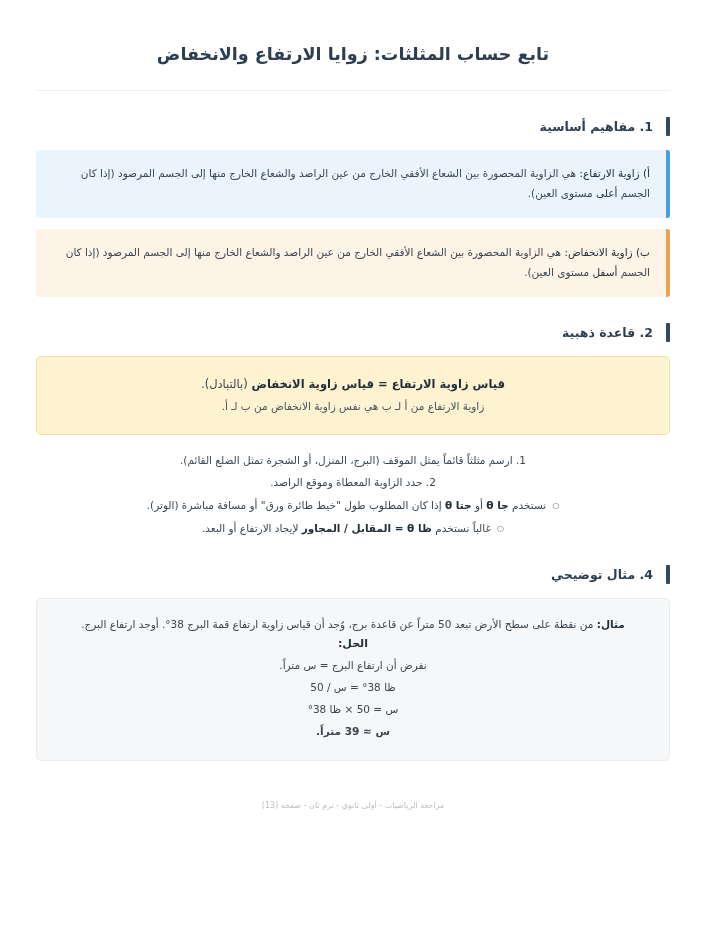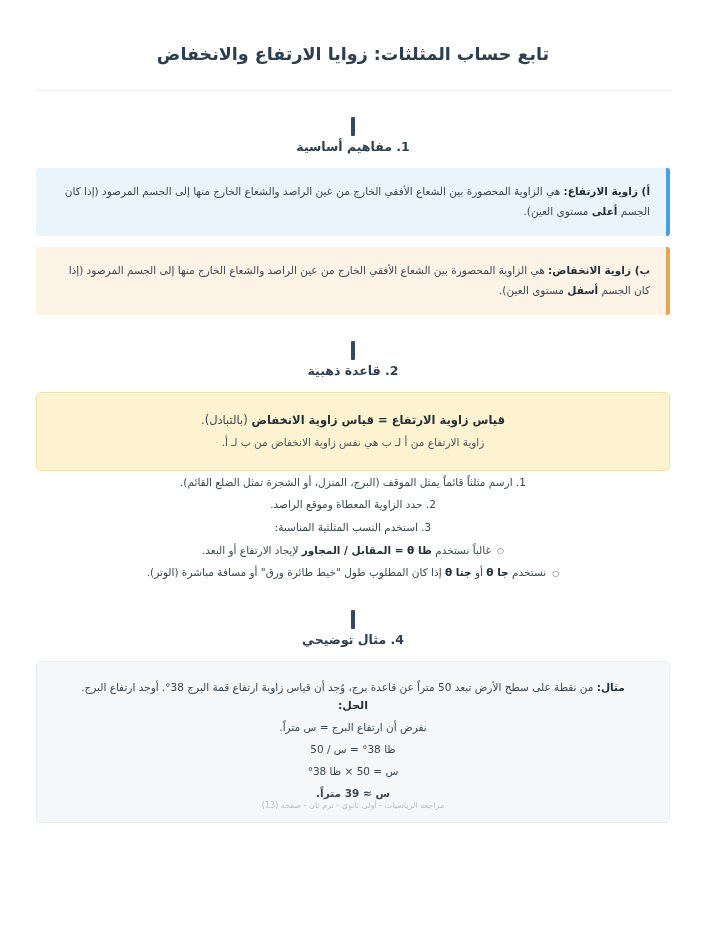--- a/index.html
+++ b/index.html
@@ -34,24 +34,23 @@
   }
   .title-rule {
     height: 1px;
     background: #eef0f2;
     margin: 0 0 26px;
   }
 
   
   .section-head {
     display: flex;
-    flex-direction: column;
     align-items: center;
     justify-content: flex-start;
-    gap: 3px;
+    gap: 13px;
     margin: 0 0 14px;
   }
   .section-bar {
     width: 4px;
     height: 19px;
     background: #34495e;
     border-radius: 1px;
     flex: 0 0 auto;
   }
   .section-title {
@@ -72,21 +71,21 @@
     border-radius: 3px;
   }
   .callout-blue {
     background: #eaf4fc;
     border-right: 4px solid #4a9fe0;
   }
   .callout-orange {
     background: #fdf3e6;
     border-right: 4px solid #e8a355;
   }
-  .callout b { font-weight: bold; color: #22303a; }
+  .callout b { font-weight: normal; color: #22303a; }
 
   
   .goldbox {
     box-sizing: border-box;
     background: #fdf3d0;
     border: 1px solid #f3e2a8;
     border-radius: 5px;
     padding: 16px 18px 17px;
     text-align: center;
     line-height: 2.0;
@@ -96,21 +95,21 @@
     color: #3a4650;
   }
   .gold-line1 b { font-weight: bold; color: #23303a; }
   .gold-line2 {
     font-size: 10.5px;
     color: #47535d;
   }
 
   
   .steps {
-    margin: 0;
+    margin: 14px;
     padding: 0;
     list-style: none;
     text-align: center;
   }
   .steps > li {
     font-size: 10.5px;
     line-height: 2.15;
     color: #3a4650;
   }
   .substeps {
@@ -212,25 +211,24 @@
     <div class="gold-line1">
       <b>قياس زاوية الارتفاع = قياس زاوية الانخفاض</b><span> (بالتبادل).</span>
     </div>
     <div class="gold-line2">زاوية الارتفاع من أ لـ ب هي نفس زاوية الانخفاض من ب لـ أ.</div>
   </div>
 
 
   <ul class="steps">
     <li>1. ارسم مثلثاً قائماً يمثل الموقف (البرج، المنزل، أو الشجرة تمثل الضلع القائم).</li>
     <li>2. حدد الزاوية المعطاة وموقع الراصد.</li>
-    <li>3. استخدم النسب المثلثية المناسبة:</li>
     <li>
       <ul class="substeps">
+        <li><span>نستخدم </span><b>جا θ</b><span> أو </span><b>جتا θ</b><span> إذا كان المطلوب طول "خيط طائرة ورق" أو مسافة مباشرة (الوتر).</span></li>
         <li><span>غالباً نستخدم </span><b>ظا θ = المقابل / المجاور</b><span> لإيجاد الارتفاع أو البعد.</span></li>
-        <li><span>نستخدم </span><b>جا θ</b><span> أو </span><b>جتا θ</b><span> إذا كان المطلوب طول "خيط طائرة ورق" أو مسافة مباشرة (الوتر).</span></li>
       </ul>
     </li>
   </ul>
 
   <div class="section-head section-head-sp">
     <span class="section-bar"></span>
     <span class="section-title">4. مثال توضيحي</span>
   </div>
 
   <div class="examplebox">

